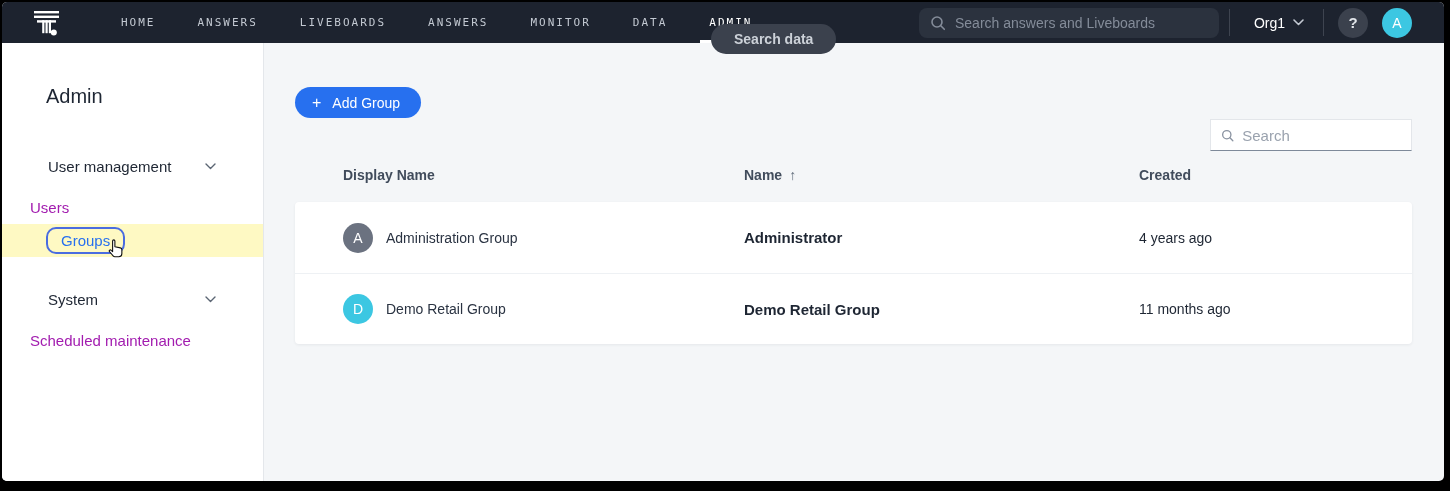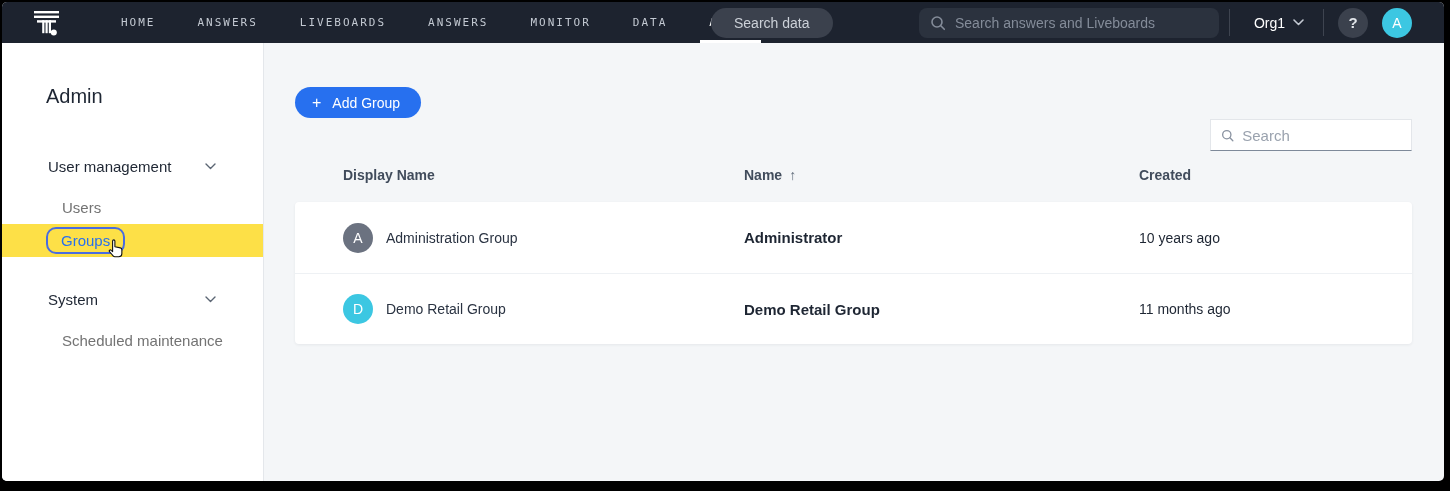--- a/index.html
+++ b/index.html
@@ -27,24 +27,25 @@
     padding:0 21px; cursor:pointer;
     font-family:"DejaVu Sans Mono", monospace;
     font-size:11px; letter-spacing:2px; color:#c3c9d2;
   }
   .nav-item.active { color:#ffffff; }
   .nav-item.active::after {
     content:""; position:absolute; left:12px; right:12px; bottom:0;
     height:3px; background:#ffffff;
   }
   .search-data-pill {
-    position:absolute; left:709px; top:6px; height:30px;
+    position:absolute; left:709px; top:22px; height:30px;
     border:none; border-radius:15px; background:#3b414d;
     color:#ccd1d8; font-size:14px; padding:0 23px; cursor:pointer;
     font-family:"Liberation Sans", sans-serif;
+    font-weight:bold;
   }
   .top-search {
     position:absolute; left:917px; top:6px; width:300px; height:30px;
     background:#2b323e; border-radius:8px;
     display:flex; align-items:center; padding:0 11px; gap:9px;
   }
   .top-search svg { flex:0 0 auto; }
   .top-search input {
     background:transparent; border:none; outline:none; width:100%;
     font-size:14px; color:#c9ced6; font-family:"Liberation Sans", sans-serif;
@@ -75,24 +76,24 @@
   }
   .sidebar-title { margin:42px 0 0 44px; font-size:20px; color:#1e2633; font-weight:400; }
   .side-sections { margin-top:43px; }
   .side-section + .side-section { margin-top:27px;text-align:center; }
   .side-section-header {
     display:flex; align-items:center; justify-content:space-between;
     padding:0 47px 0 46px; height:30px; font-size:15px; color:#1e2633; cursor:pointer;
   }
   .side-items { margin-top:10px; }
   .side-item {
-    display:flex; align-items:center; height:33px; padding-left:60px;
-    font-size:15px; color:#737373; cursor:pointer; position:relative;
-  }
-  .side-item.selected { background:#fde047; color:#2770ef; padding-left:44px; }
+    display:flex; align-items:center; height:33px; padding-left:28px;
+    font-size:15px; color:#a21caf; cursor:pointer; position:relative;
+  }
+  .side-item.selected { background:#fef9c3; color:#2770ef; padding-left:44px; }
   .side-item .ring { display:inline-block; }
   .side-item.selected .ring {
     border:2px solid #4a6ce0; border-radius:10px; padding:3px 13px;
   }
   .cursor-svg { position:absolute; left:104px; top:13px; width:22px; height:22px; }
 
   
   .content { position:absolute; left:262px; top:41px; right:0; bottom:0; }
   .add-group-btn {
     position:absolute; left:31px; top:44px; height:31px;
@@ -268,21 +269,21 @@
 
   </div>
       </div>
     <div class="table-card" id="table-card">
         <div class="trow">
     <div class="cell cell-display">
       <span class="avatar-sm" style="background: rgb(107, 114, 128);">A</span>
       <span class="display-name">Administration Group</span>
     </div>
     <div class="cell cell-name">Administrator</div>
-    <div class="cell cell-created">10 years ago</div>
+    <div class="cell cell-created">4 years ago</div>
   </div>
         <div class="trow">
     <div class="cell cell-display">
       <span class="avatar-sm" style="background: rgb(60, 199, 226);">D</span>
       <span class="display-name">Demo Retail Group</span>
     </div>
     <div class="cell cell-name">Demo Retail Group</div>
     <div class="cell cell-created">11 months ago</div>
   </div>
       </div>

